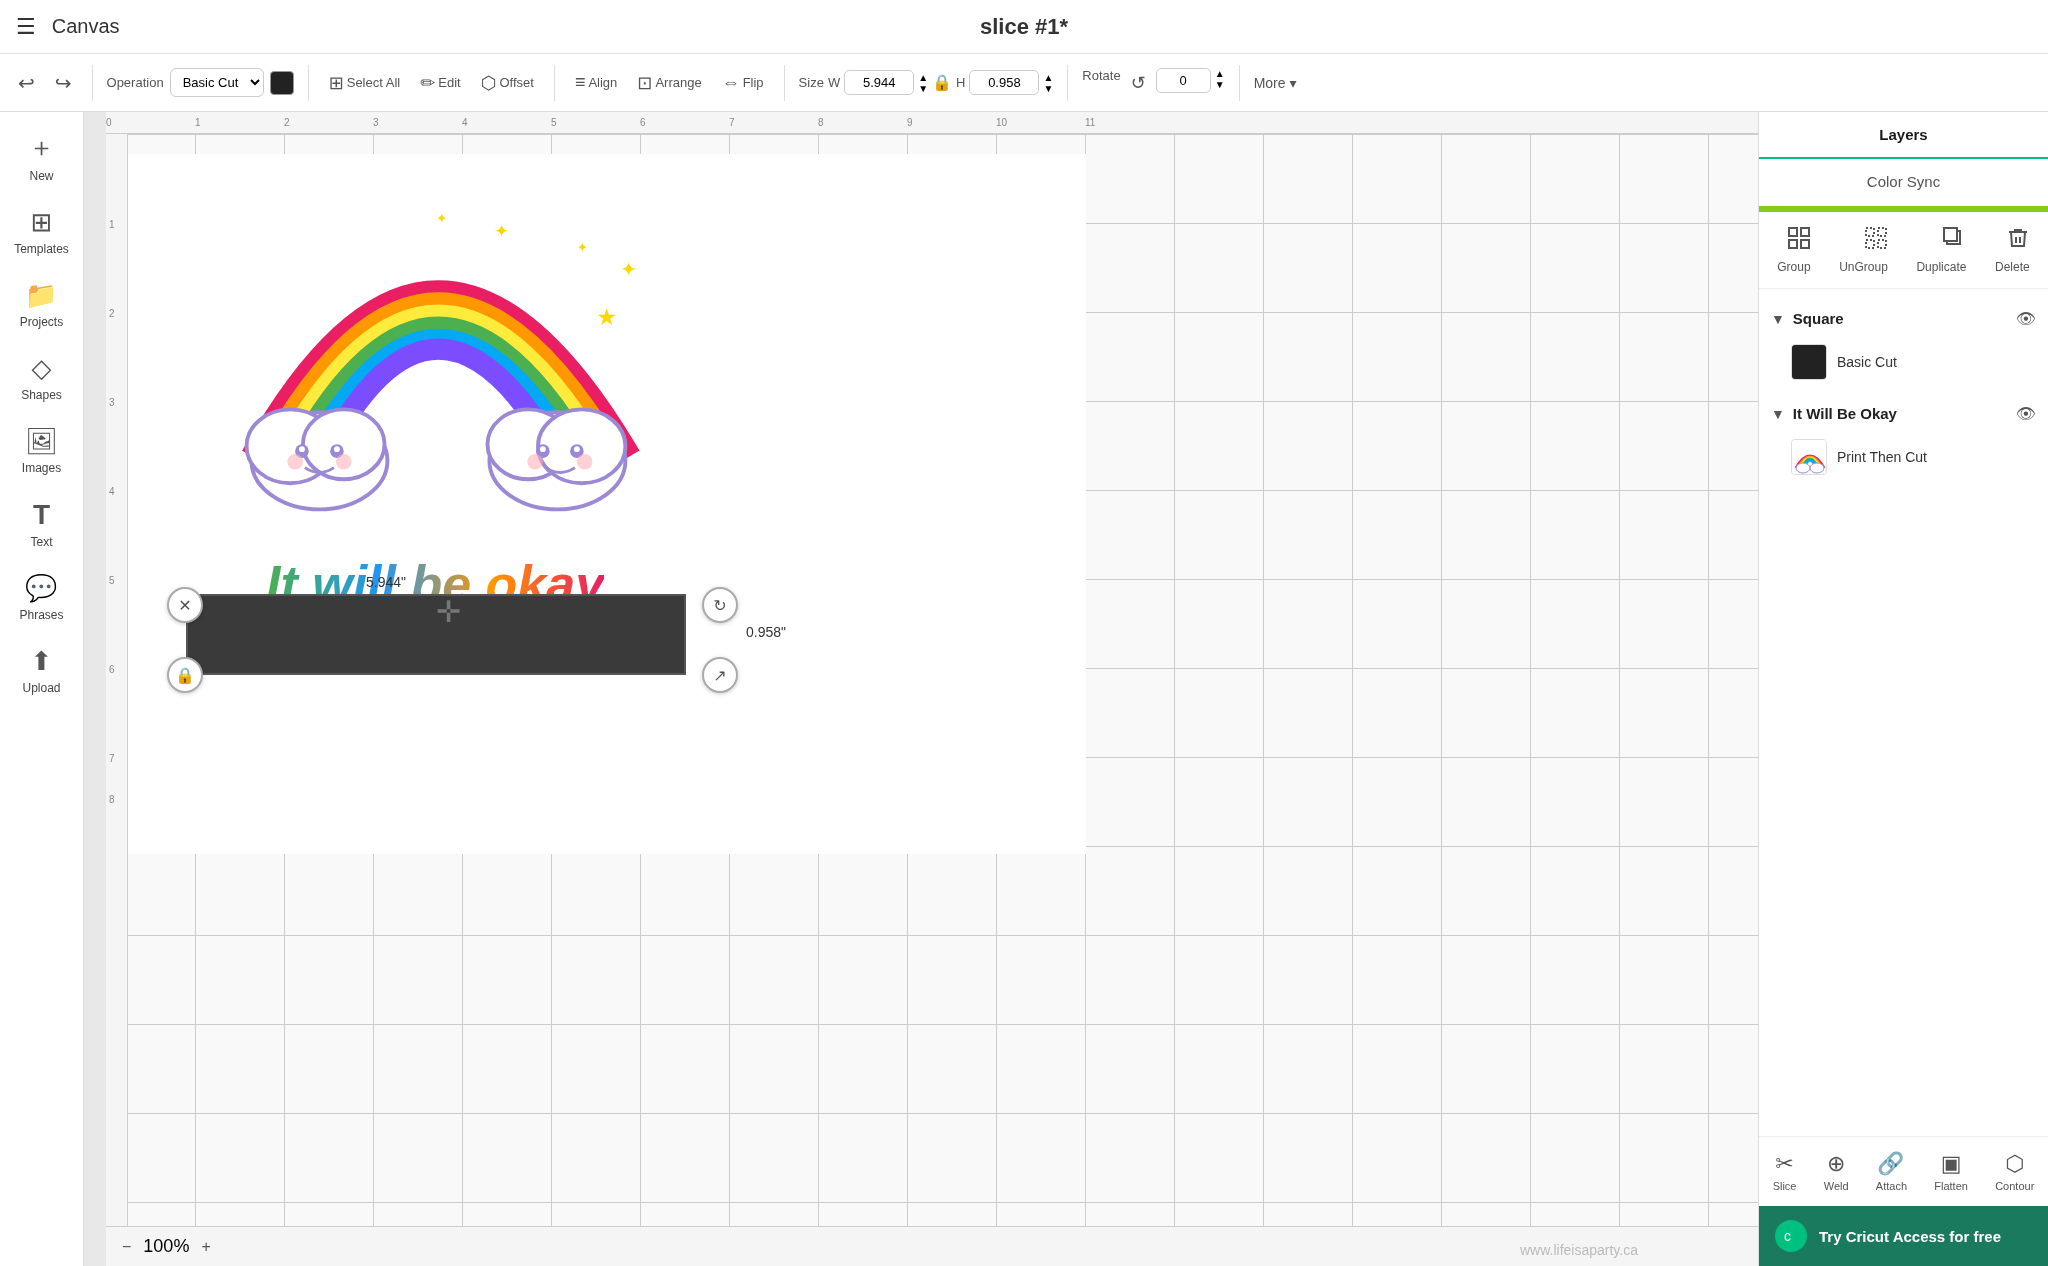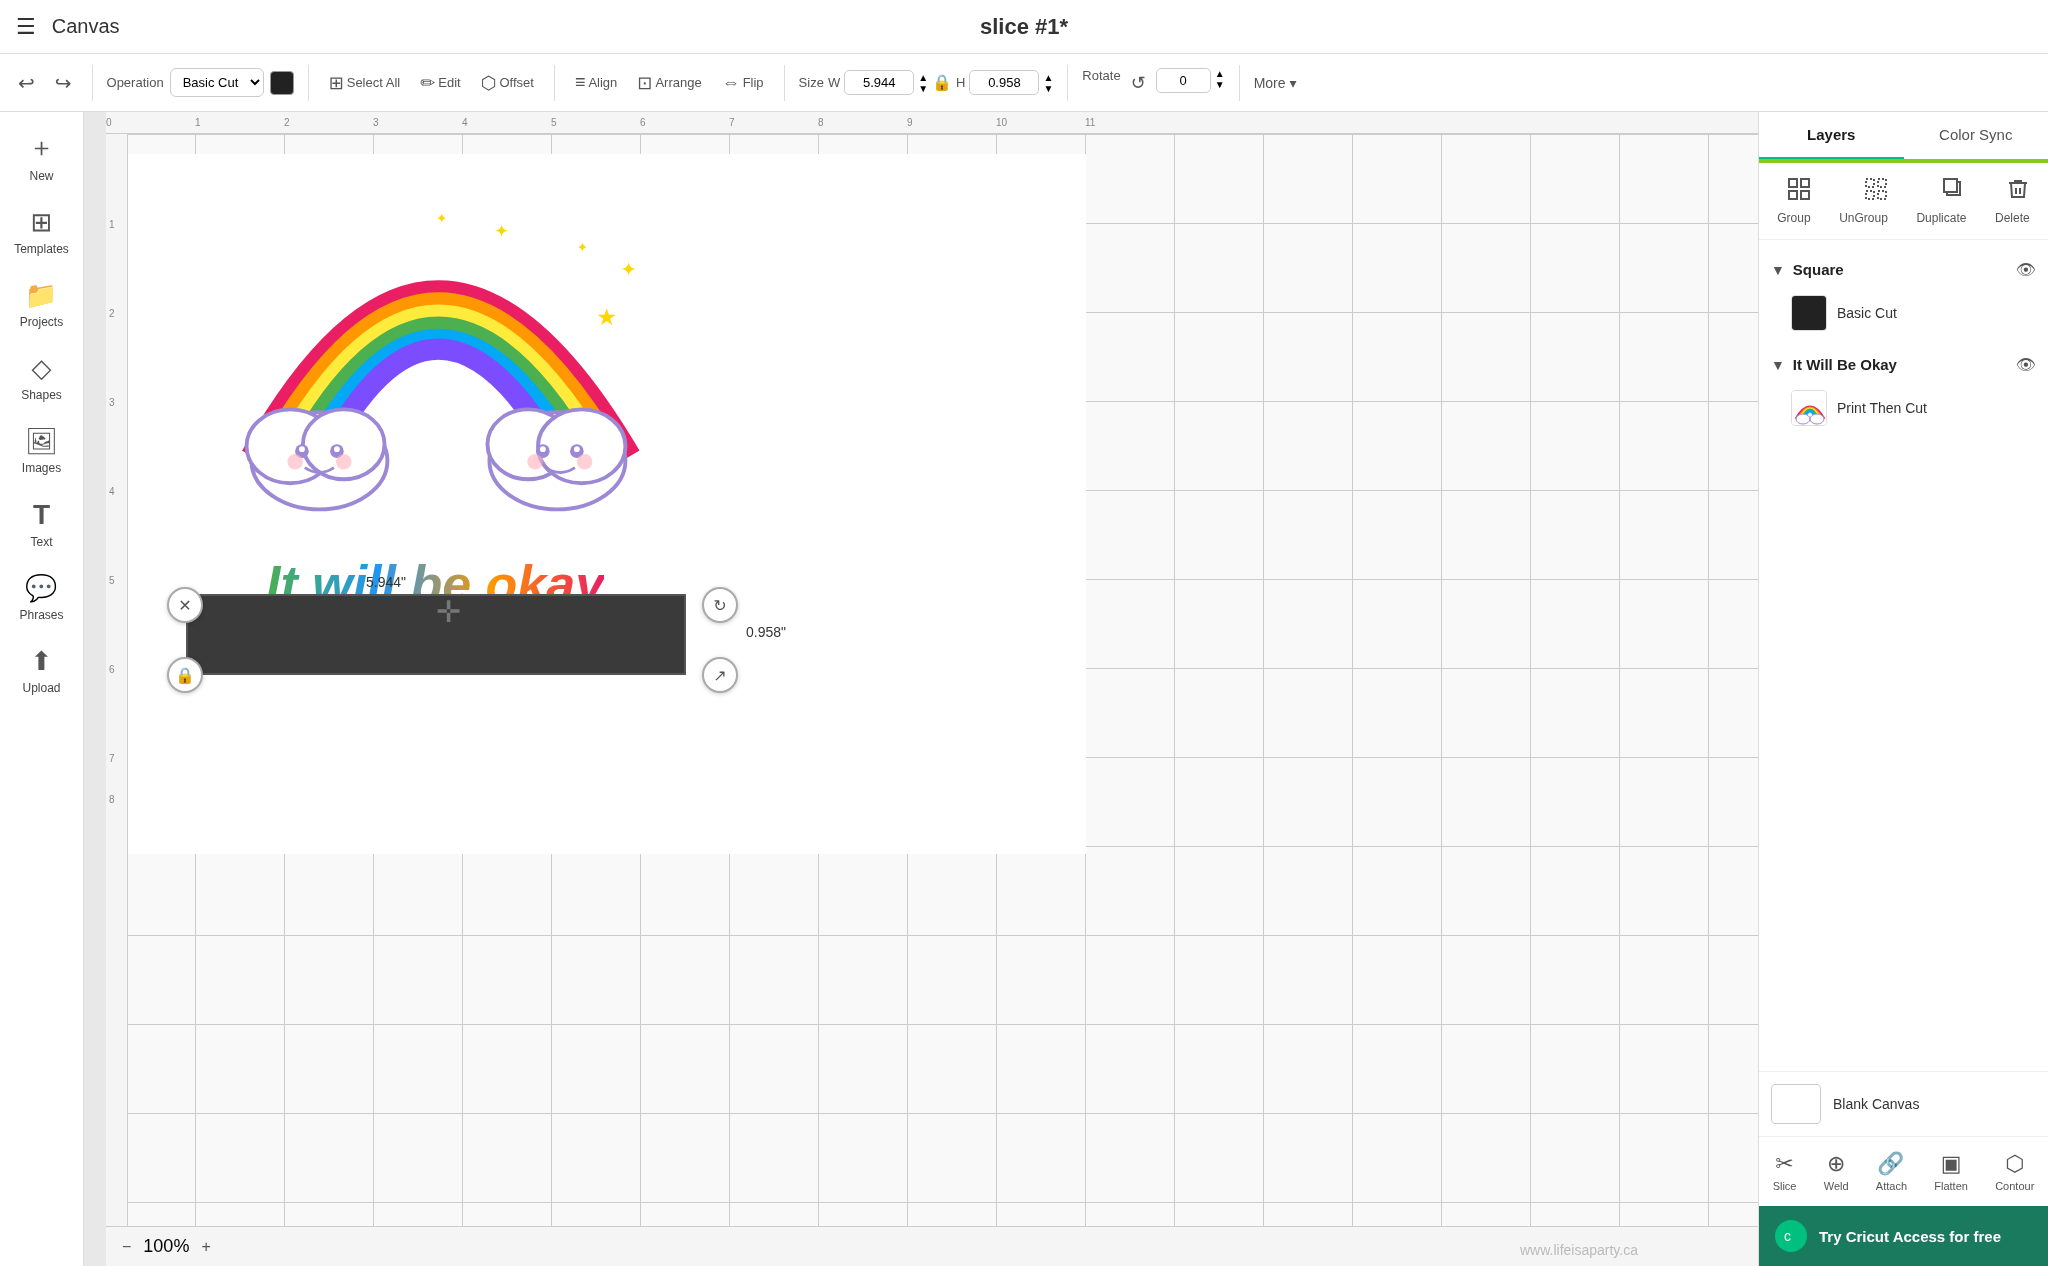--- a/index.html
+++ b/index.html
@@ -119,21 +119,21 @@
     .zoom-btn { background: none; border: none; font-size: 16px; cursor: pointer; color: #555; }
     #zoom-level { font-size: 18px; color: #000000; }
     #watermark { position: absolute; right: 120px; bottom: 8px; font-size: 14px; color: #bbb; pointer-events: none; }
 
     
     #right-panel {
       width: 290px; background: #fff; border-left: 1px solid #ddd;
       display: flex; flex-direction: column;
     }
     #right-tabs {
-      display: flex; border-bottom: 4px solid #84cc16;
+      display: flex; border-bottom: 6px solid #84cc16; flex-direction: column;
     }
     .right-tab {
       flex: 1; text-align: center; padding: 14px 8px; font-size: 15px;
       cursor: pointer; color: #555; border-bottom: 2px solid transparent;
     }
     .right-tab.active { color: #1a1a1a; border-bottom: 2px solid #00c07f; font-weight: 600; }
     #right-actions {
       display: flex; align-items: center; justify-content: space-around;
       padding: 8px 4px; border-bottom: 1px solid #eee;
     }
@@ -473,24 +473,20 @@
               <path d="M12,28 Q18,12 24,28" fill="none" stroke="#03a9f4" stroke-width="3"></path>
               <ellipse cx="11" cy="28" rx="7" ry="5" fill="white" stroke="#9c88d4" stroke-width="1"></ellipse>
               <ellipse cx="25" cy="28" rx="7" ry="5" fill="white" stroke="#9c88d4" stroke-width="1"></ellipse>
             </svg>
           </div>
           <span class="layer-item-name">Print Then Cut</span>
         </div>
       </div>
     </div>
 
-    <div id="blank-canvas-section">
-      <div class="blank-thumb"></div>
-      <span class="blank-label">Blank Canvas</span>
-    </div>
 
     <div id="bottom-tools">
       <div class="bottom-tool">
         <span class="bt-icon">✂</span>
         <span class="bt-label">Slice</span>
       </div>
       <div class="bottom-tool">
         <span class="bt-icon">⊕</span>
         <span class="bt-label">Weld</span>
       </div>

